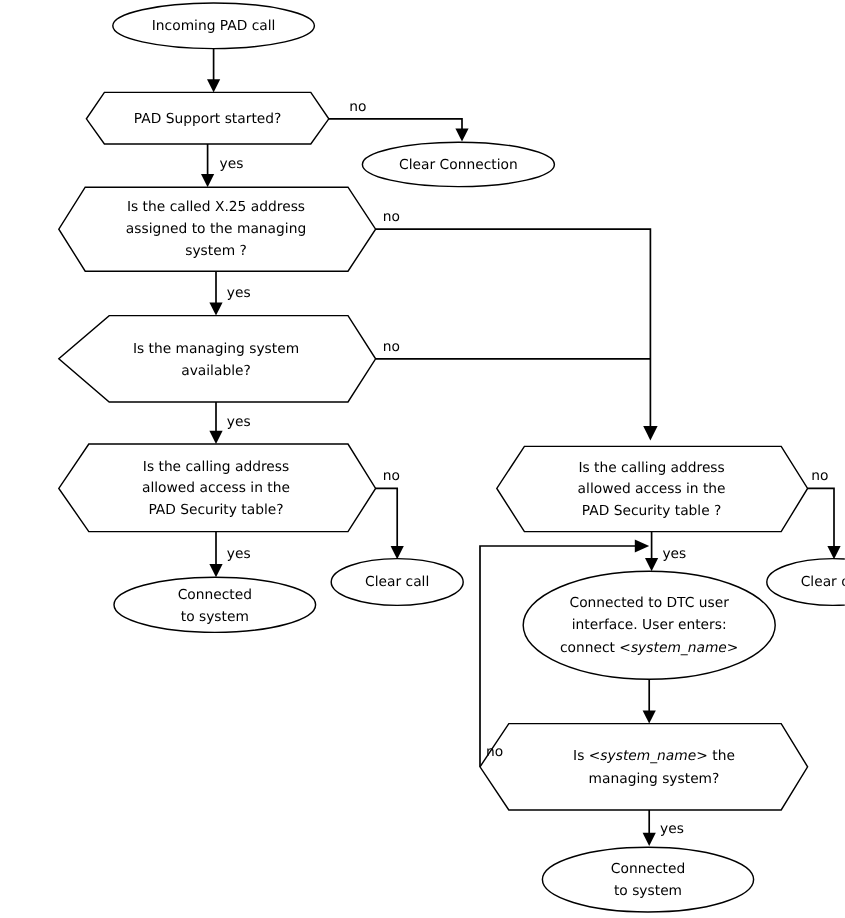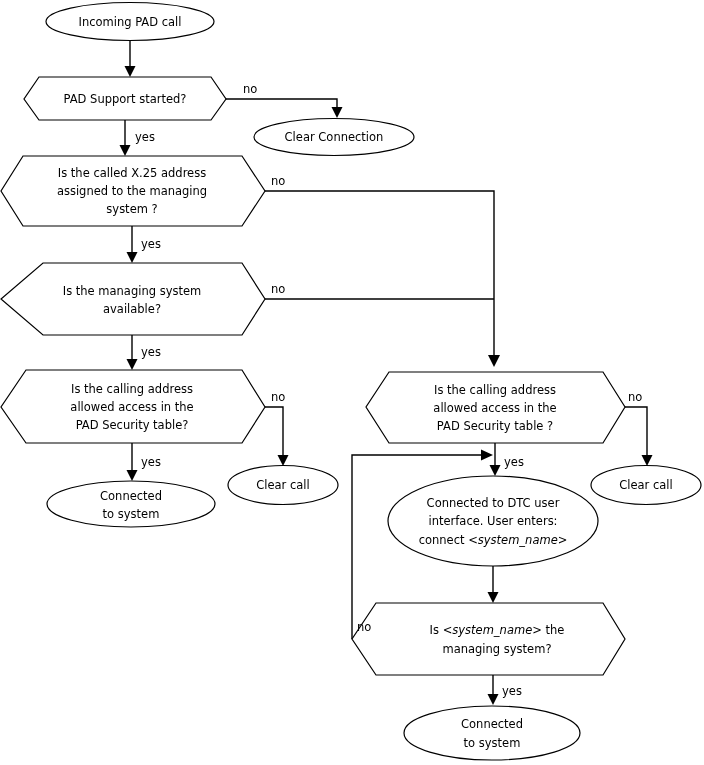--- a/index.html
+++ b/index.html
@@ -10,20 +10,21 @@
   body {
     width: 704px;
     height: 765px;
     font-family: "DejaVu Sans", sans-serif;
     overflow: hidden;
   }
   #flowchart-root {
     position: relative;
     width: 632px;
     height: 765px;
+    padding-left: 48px;
   }
   svg.chart-canvas {
     display: block;
     width: 704px;
     height: 765px;
   }
   .shape {
     fill: #ffffff;
     stroke: #000000;
     stroke-width: 1.2;

